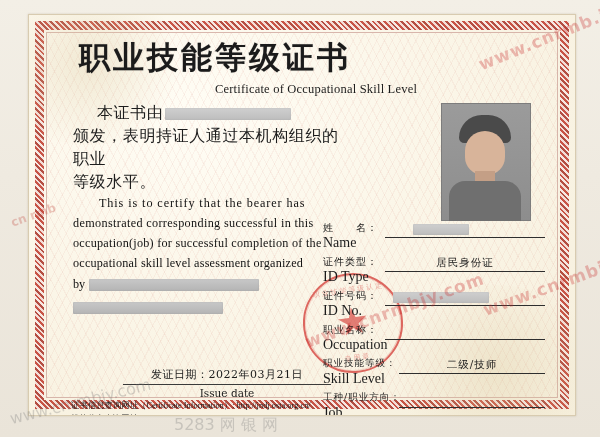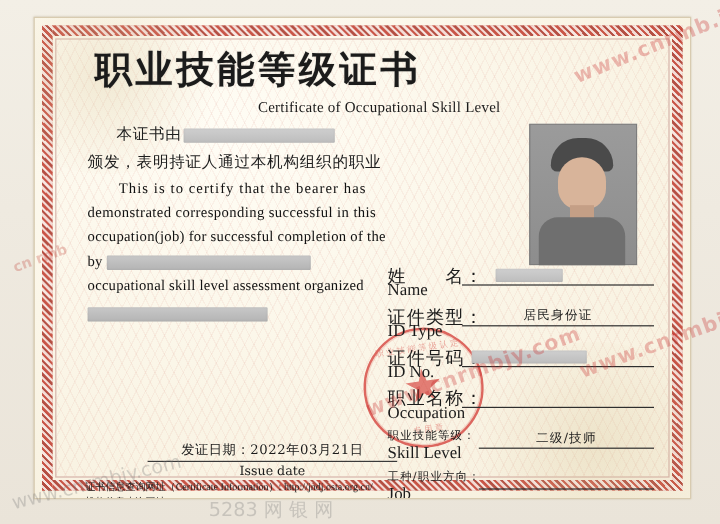--- a/index.html
+++ b/index.html
@@ -67,21 +67,21 @@
   .title-en{
     font-size:12.5px;color:#1b1b1b;margin-left:26px;margin-top:3px;
     letter-spacing:.2px;
     text-align:center;
   }
 
   
   .left-col{position:absolute;left:18px;top:64px;width:272px;}
   .cn-para{
     font-family:"DejaVu Serif", serif;
-    font-size:13px;line-height:23px;color:#1d1d1d;letter-spacing:.6px;
+    font-size:16px;line-height:23px;color:#1d1d1d;letter-spacing:.6px;
   }
   .cn-para .indent{display:inline-block;width:24px;}
   .en-para{
     font-size:12.2px;line-height:20px;color:#111;
     text-align:justify;text-align-last:left;
   }
   .en-para .ind{display:inline-block;width:26px;}
 
   
   .redact{
@@ -117,21 +117,21 @@
   }
   .photo .hair{position:absolute;left:18px;top:12px;width:52px;height:28px;background:#4a4a4a;border-radius:26px 26px 6px 6px;}
   .photo .face{position:absolute;left:24px;top:28px;width:40px;height:44px;background:#d8b49a;border-radius:20px 20px 18px 18px;}
   .photo .neck{position:absolute;left:34px;top:68px;width:20px;height:14px;background:#c49f86;}
   .photo .body{position:absolute;left:8px;top:78px;width:72px;height:40px;background:#6f6f6f;border-radius:16px 16px 0 0;}
 
   .fields{position:absolute;left:6px;top:118px;width:222px;}
   .field{position:relative;height:34px;}
   .field .lbl-cn{
     position:absolute;left:0;top:0;font-family:"DejaVu Serif",serif;
-    font-size:15px;color:#1b1b1b;letter-spacing:1px;white-space:nowrap;
+    font-size:10px;color:#1b1b1b;letter-spacing:1px;white-space:nowrap;
   }
   .field .lbl-en{
     position:absolute;left:0;top:14px;font-size:14px;color:#1b1b1b;
   }
   .field .line{
     position:absolute;left:62px;right:0;top:16px;border-bottom:1px solid #2e2e2e;
   }
   .field.wide .line{left:76px;}
   .field .val{
     position:absolute;top:1px;font-size:10.5px;color:#1b1b1b;
@@ -188,30 +188,31 @@
 
       <div class="title-cn">职业技能等级证书</div>
       <div class="title-en">Certificate of Occupational Skill Level</div>
 
       <div class="left-col">
         <div class="cn-para">
           <div>
             <span class="indent"></span><span>本证书由</span><span class="redact" style="width:126px;height:12px;margin:0 2px;"></span>
           </div>
           <div>颁发，表明持证人通过本机构组织的职业</div>
+          <div>等级水平。</div>
         </div>
 
         <div class="en-para">
           <div style="letter-spacing:.9px;"><span class="ind"></span><span>This is to certify that the bearer has</span></div>
           <div style="letter-spacing:.35px;">demonstrated corresponding successful in this</div>
           <div style="letter-spacing:.25px;">occupation(job) for successful completion of the</div>
+          <div style="letter-spacing:.2px;">occupational skill level assessment organized</div>
           <div style="margin-top:1px;">
             <span>by</span><span class="redact b" style="width:170px;height:12px;margin-left:4px;"></span>
           </div>
-          <div style="letter-spacing:.2px;">occupational skill level assessment organized</div>
           <div style="margin-top:3px;">
             <span class="redact b" style="width:150px;height:12px;"></span>
           </div>
         </div>
       </div>
 
       <div class="issue">
         <div class="row1"><span>发证日期：</span><span>2022年03月21日</span></div>
         <div class="rule"></div>
         <div class="row2">Issue date</div>

